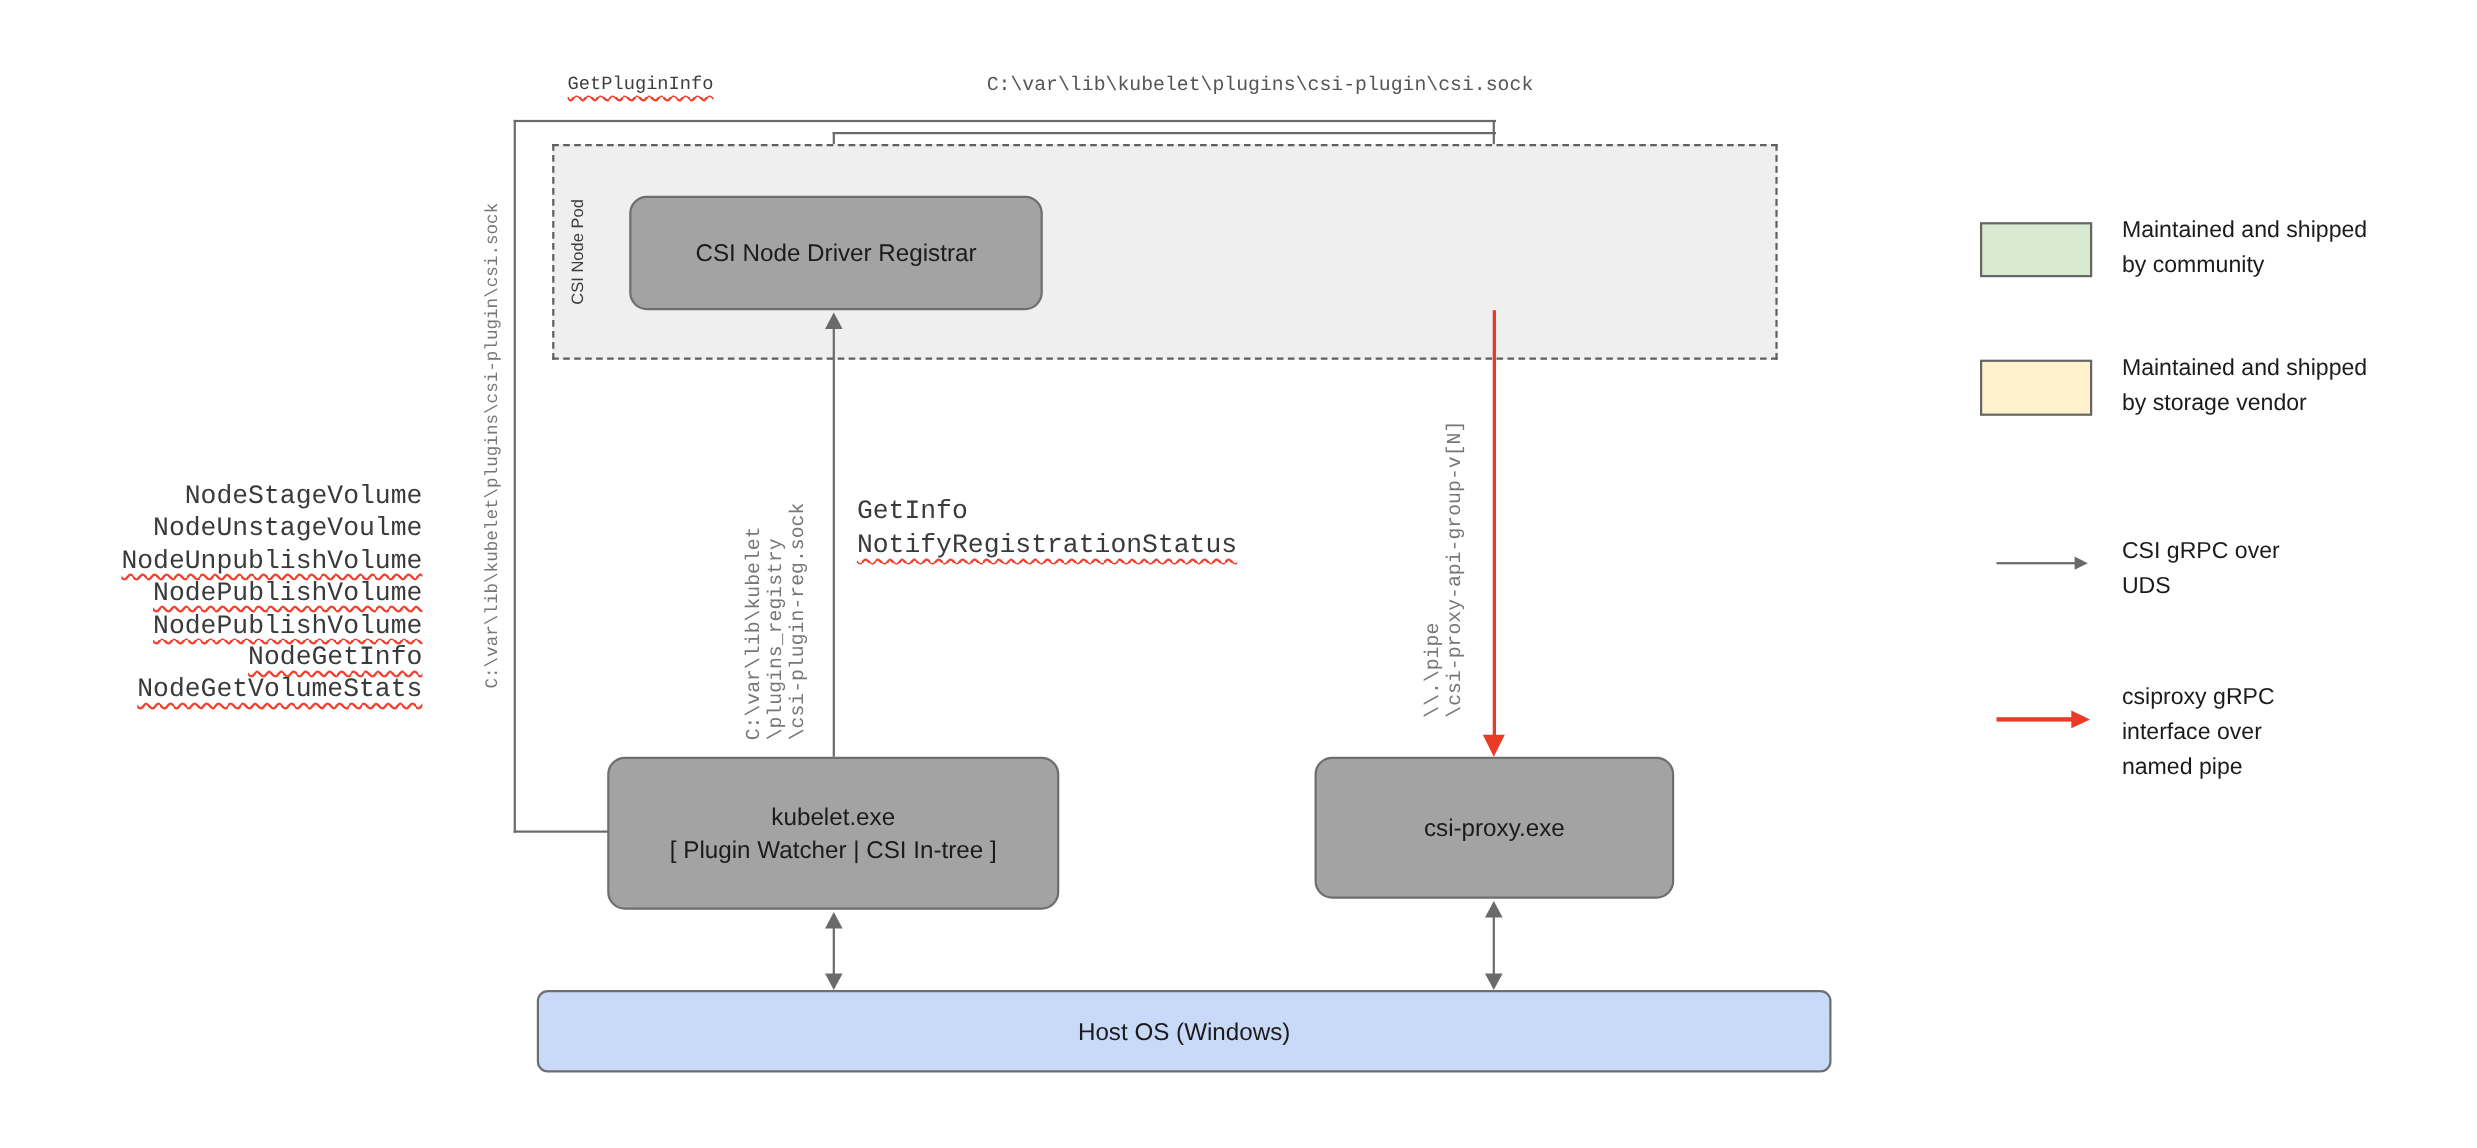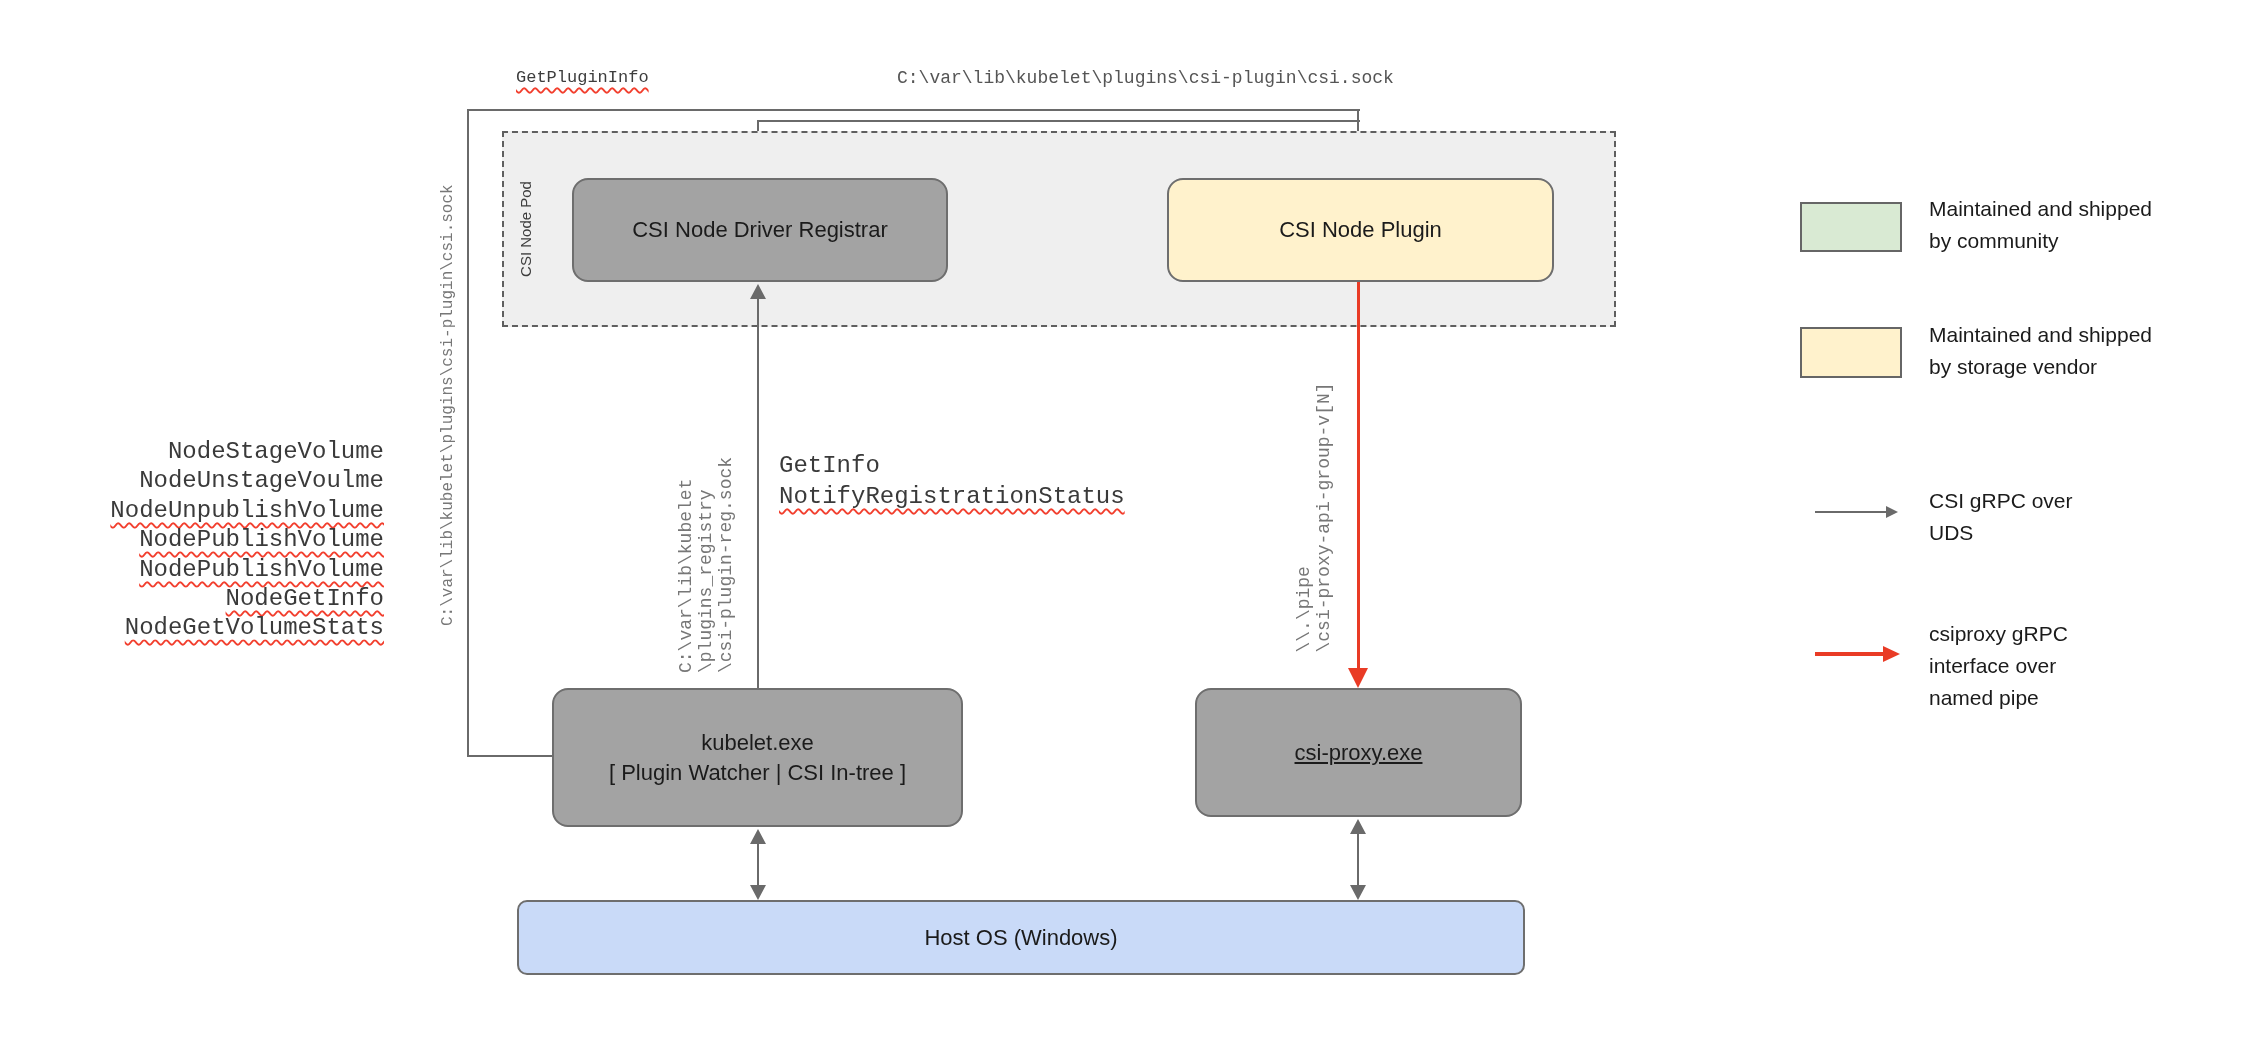--- a/index.html
+++ b/index.html
@@ -76,23 +76,20 @@
   <div class="vline" style="left:1357px; top:109px; height:56px;"></div>
   <div class="arr arr-down-gray" style="left:1350px; top:163px;"></div>
 
   <div class="pod" style="left:502px; top:131px; width:1114px; height:196px;"></div>
   <div class="abs rot sans" style="left:467px; top:219px; width:120px; height:20px; font-size:15px; color:#3d3d3d; text-align:center;">CSI Node Pod</div>
 
   <div class="node-box fill-green" style="left:572px; top:178px; width:376px; height:104px;">
     <div>CSI Node Driver Registrar</div>
   </div>
 
-  <div class="node-box fill-yellow" style="left:1167px; top:178px; width:387px; height:104px;">
-    <div>CSI Node Plugin</div>
-  </div>
 
   <div class="arr arr-up-gray" style="left:750px; top:284px;"></div>
   <div class="vline" style="left:757px; top:298px; height:390px;"></div>
 
   <div class="vline-red" style="left:1357px; top:282px; height:388px;"></div>
   <div class="arr arr-down-red" style="left:1348px; top:668px;"></div>
 
   <div class="abs mono call-label node-calls" style="left:40px; top:437px; width:344px; text-align:right;">
     <div>NodeStageVolume</div>
     <div>NodeUnstageVoulme</div>
@@ -114,33 +111,33 @@
 
   <div class="abs rot mono path-gray pre" style="left:1176px; top:495px; width:275px; height:40px; font-size:18px; line-height:20px;">\\.\pipe
 \csi-proxy-api-group-v[N]</div>
 
 
   <div class="node-box fill-green" style="left:552px; top:688px; width:411px; height:139px; line-height:30px;">
     <div>kubelet.exe</div>
     <div>[ Plugin Watcher | CSI In-tree ]</div>
   </div>
 
-  <div class="node-box fill-green" style="left:1195px; top:688px; width:327px; height:129px;text-decoration:underline;">
+  <div class="node-box fill-green" style="left:1195px; top:688px; width:327px; height:129px;">
     <div>csi-proxy.exe</div>
   </div>
 
   <div class="arr arr-up-gray" style="left:750px; top:829px;"></div>
   <div class="vline" style="left:757px; top:842px; height:44px;"></div>
   <div class="arr arr-down-gray" style="left:750px; top:885px;"></div>
 
   <div class="arr arr-up-gray" style="left:1350px; top:819px;"></div>
   <div class="vline" style="left:1357px; top:832px; height:54px;"></div>
   <div class="arr arr-down-gray" style="left:1350px; top:885px;"></div>
 
-  <div class="node-box fill-blue" style="left:517px; top:900px; width:1008px; height:75px;">
+  <div class="node-box fill-blue" style="left:488px; top:900px; width:1177px; height:75px;">
     <div>Host OS (Windows)</div>
   </div>
 
   <div class="legend-swatch" style="left:1800px; top:202px; width:102px; height:50px; background:#d9ead3;"></div>
   <div class="abs legend-text" style="left:1929px; top:193px;">Maintained and shipped
 by community</div>
 
   <div class="legend-swatch" style="left:1800px; top:327px; width:102px; height:51px; background:#fff2cc;"></div>
   <div class="abs legend-text" style="left:1929px; top:319px;">Maintained and shipped
 by storage vendor</div>

